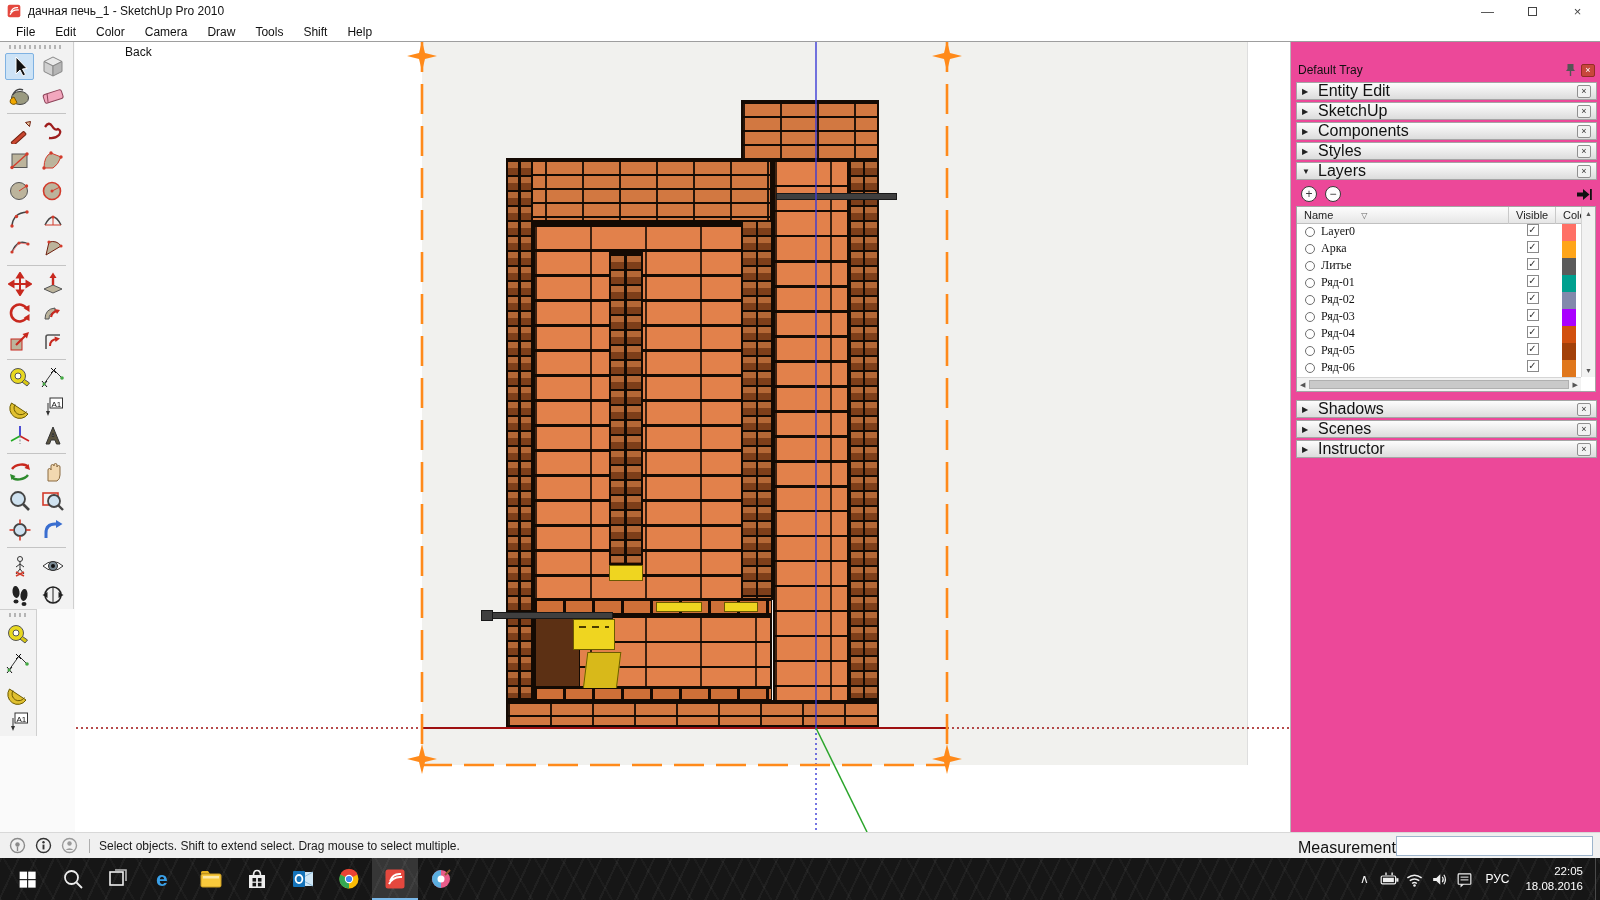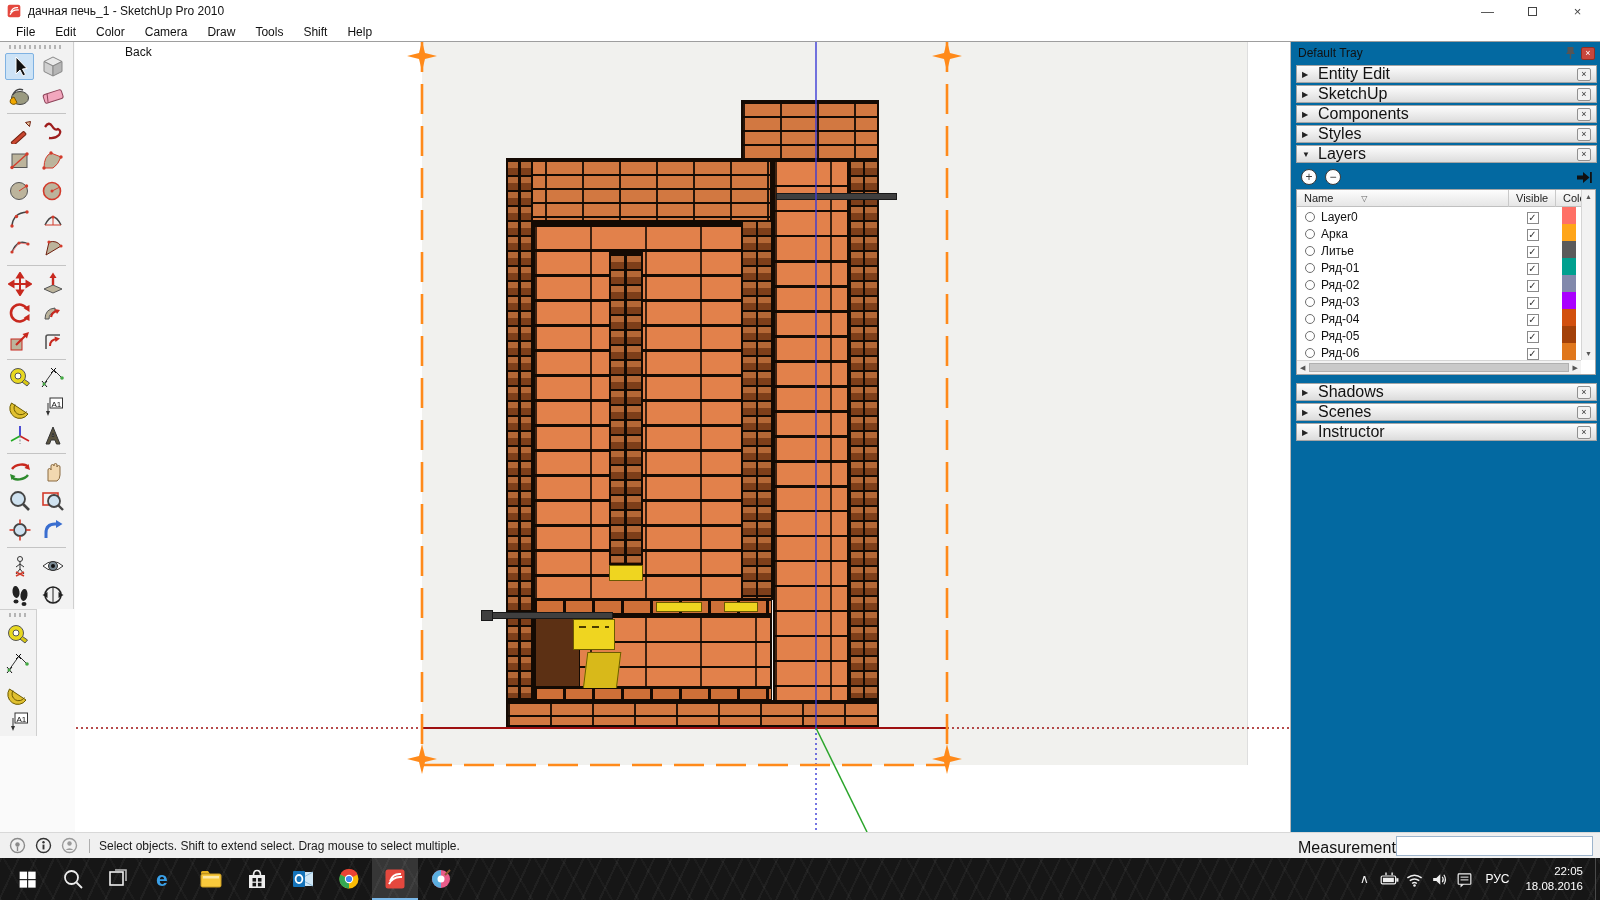--- a/index.html
+++ b/index.html
@@ -44,37 +44,37 @@
   .metal{background:#EFD520;border:1px solid #6b5a00;}
   .metal-dk{background:#D8B91A;border:1px solid #6b5a00;transform:skewX(-7deg);}
   .rod{background:#3f3f3f;border:1px solid #191919;}
   .door-dark{background:#5C3014;border:1px solid #140a03;}
   .door{position:relative;}
   .door::before{content:"";position:absolute;left:5px;top:6px;right:5px;height:2px;
     background:repeating-linear-gradient(90deg,#4a3b00 0 7px,transparent 7px 13px);}
   .overlay{position:absolute;left:0;top:0;z-index:6;pointer-events:none;}
 
   
-  .tray{position:absolute;left:1290px;top:0;width:310px;height:790px;background:#0369a1;border-left:1px solid #b9b9b9;padding:1px 3px 0 5px;}
+  .tray{position:absolute;left:1290px;top:0;width:310px;height:790px;background:#ec4899;border-left:1px solid #b9b9b9;padding:18px 3px 0 5px;}
   .tray-header{height:20px;display:flex;align-items:center;font-size:12px;color:#111;padding:0 2px;}
   .tray-hbtns{margin-left:auto;display:flex;align-items:center;gap:5px;}
   .tray-close{width:14px;height:13px;background:#C8473C;border:1px solid #932e24;color:#fff;font-size:9px;line-height:11px;text-align:center;border-radius:2px;}
   .sec-bar{height:18px;margin:2px 0;background:linear-gradient(#fdfdfd,#dcdcdc);border:1px solid #a5a5a5;display:flex;align-items:center;padding:0 5px;font-size:12;color:#111;}
   .sec-arrow{font-size:8px;margin-right:8px;color:#222;width:8px;}
   .sec-close{margin-left:auto;width:14px;height:13px;border:1px solid #909090;background:#f2f2f2;font-size:9px;line-height:11px;text-align:center;color:#333;border-radius:2px;}
   .lp-toolbar{height:24px;display:flex;align-items:center;padding:0 5px;}
   .circle-btn{width:16px;height:16px;border:1.5px solid #3a3a3a;border-radius:50%;display:flex;align-items:center;justify-content:center;font-size:12px;color:#3a3a3a;margin-right:8px;background:#fdfdfd;line-height:1;}
   .lp-arrow{margin-left:auto;}
   .ltable{background:#fff;border:1px solid #a5a5a5;position:relative;margin-right:1px;}
   .lt-head{display:flex;height:17px;background:linear-gradient(#fdfdfd,#e6e6e6);border-bottom:1px solid #c0c0c0;font-size:11px;color:#222;align-items:center;}
   .lt-head .hc{border-right:1px solid #c9c9c9;height:17px;display:flex;align-items:center;padding-left:7px;overflow:hidden;white-space:nowrap;}
   .hc-name{width:212px;}.hc-vis{width:47px;}.hc-col{width:26px;}
   .sorttri{font-size:8px;color:#666;margin-left:28px;}
   .lt-rows{height:153px;overflow:hidden;}
-  .lrow{display:flex;height:17px;align-items:flex-end;font-size:12px;color:#111;}
+  .lrow{display:flex;height:17px;align-items:flex-start;font-size:12px;color:#111;font-family:Liberation Serif, serif;}
   .c-name{width:212px;display:flex;align-items:center;}
   .radio{width:10px;height:10px;border:1px solid #6f6f6f;border-radius:50%;margin:0 6px 0 8px;background:#fff;flex:none;}
   .c-vis{width:47px;display:flex;justify-content:center;}
   .cbx{width:12px;height:12px;border:1px solid #8a8a8a;background:#fff;font-size:10px;line-height:10px;text-align:center;color:#333;}
   .c-col{width:26px;display:flex;justify-content:center;}
   .swatch{width:14px;height:17px;}
   .vscroll{position:absolute;right:0;top:0;width:14px;height:170px;background:#f2f2f2;border-left:1px solid #d5d5d5;display:flex;flex-direction:column;justify-content:space-between;align-items:center;font-size:7px;color:#555;padding:3px 0;}
   .hscroll{height:14px;background:#f2f2f2;border-top:1px solid #d5d5d5;display:flex;align-items:center;font-size:7px;color:#555;padding:0 3px;margin-right:14px;}
   .hthumb{flex:1;height:9px;background:#c9c9c9;margin:0 4px;border:1px solid #b0b0b0;}
   .tray-gap{height:6px;}

